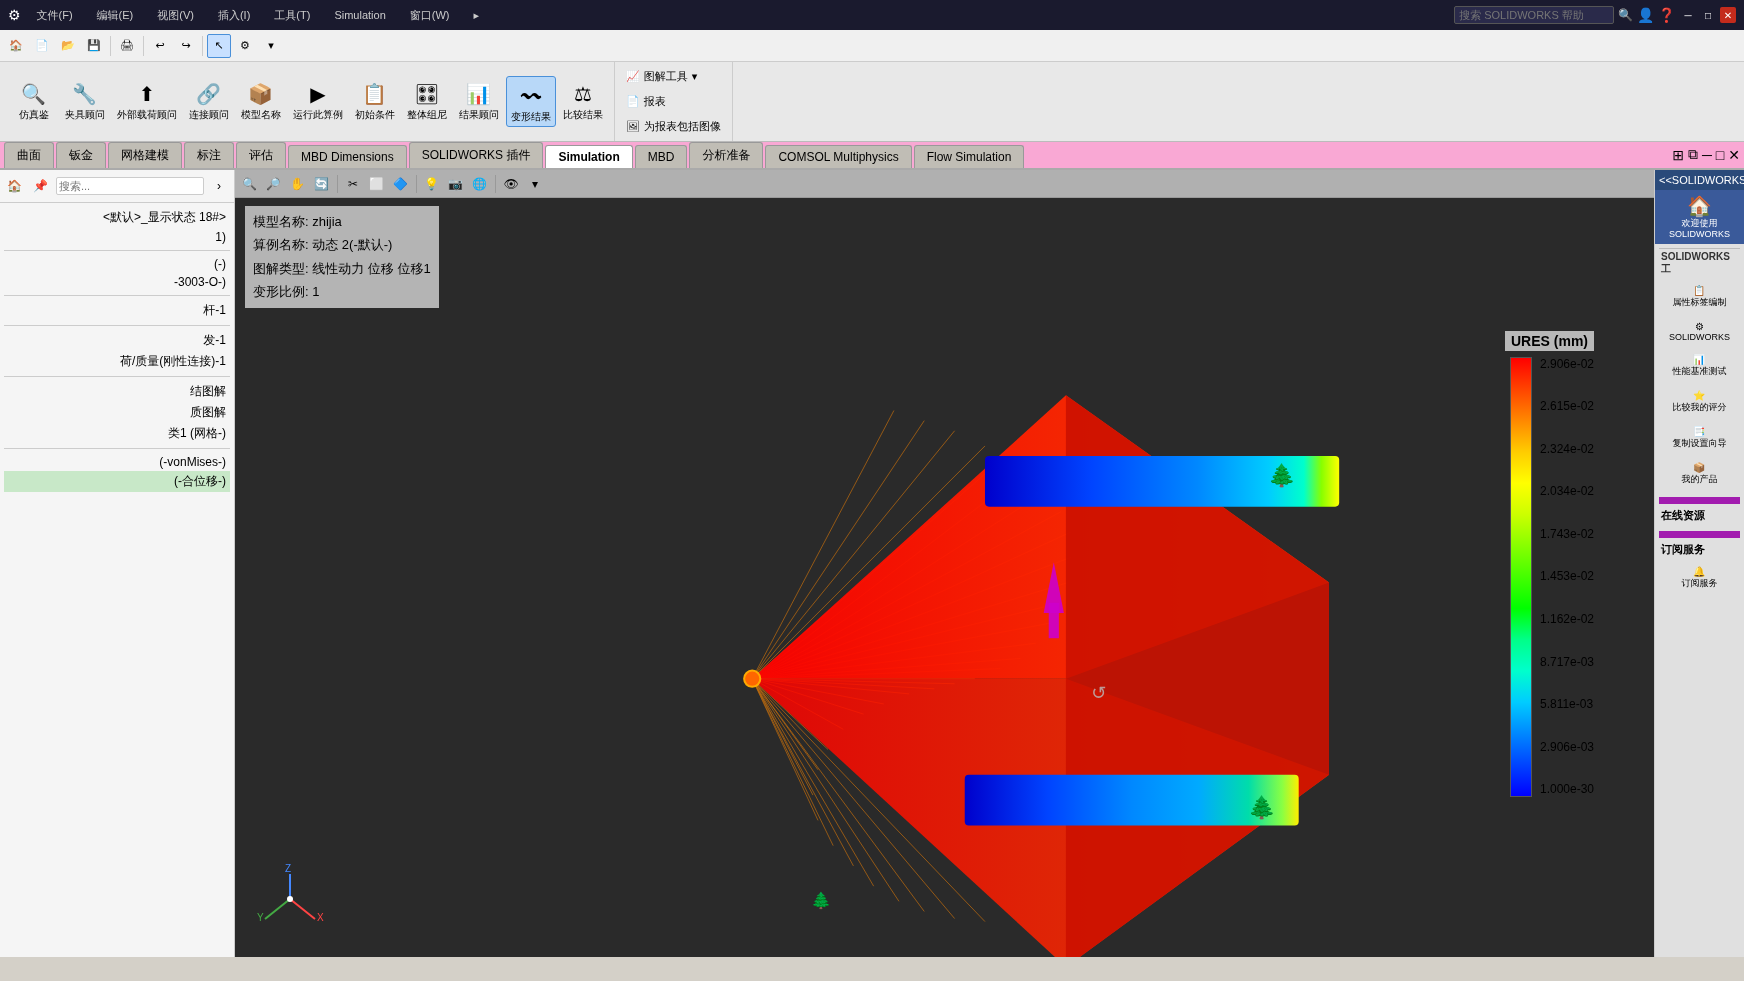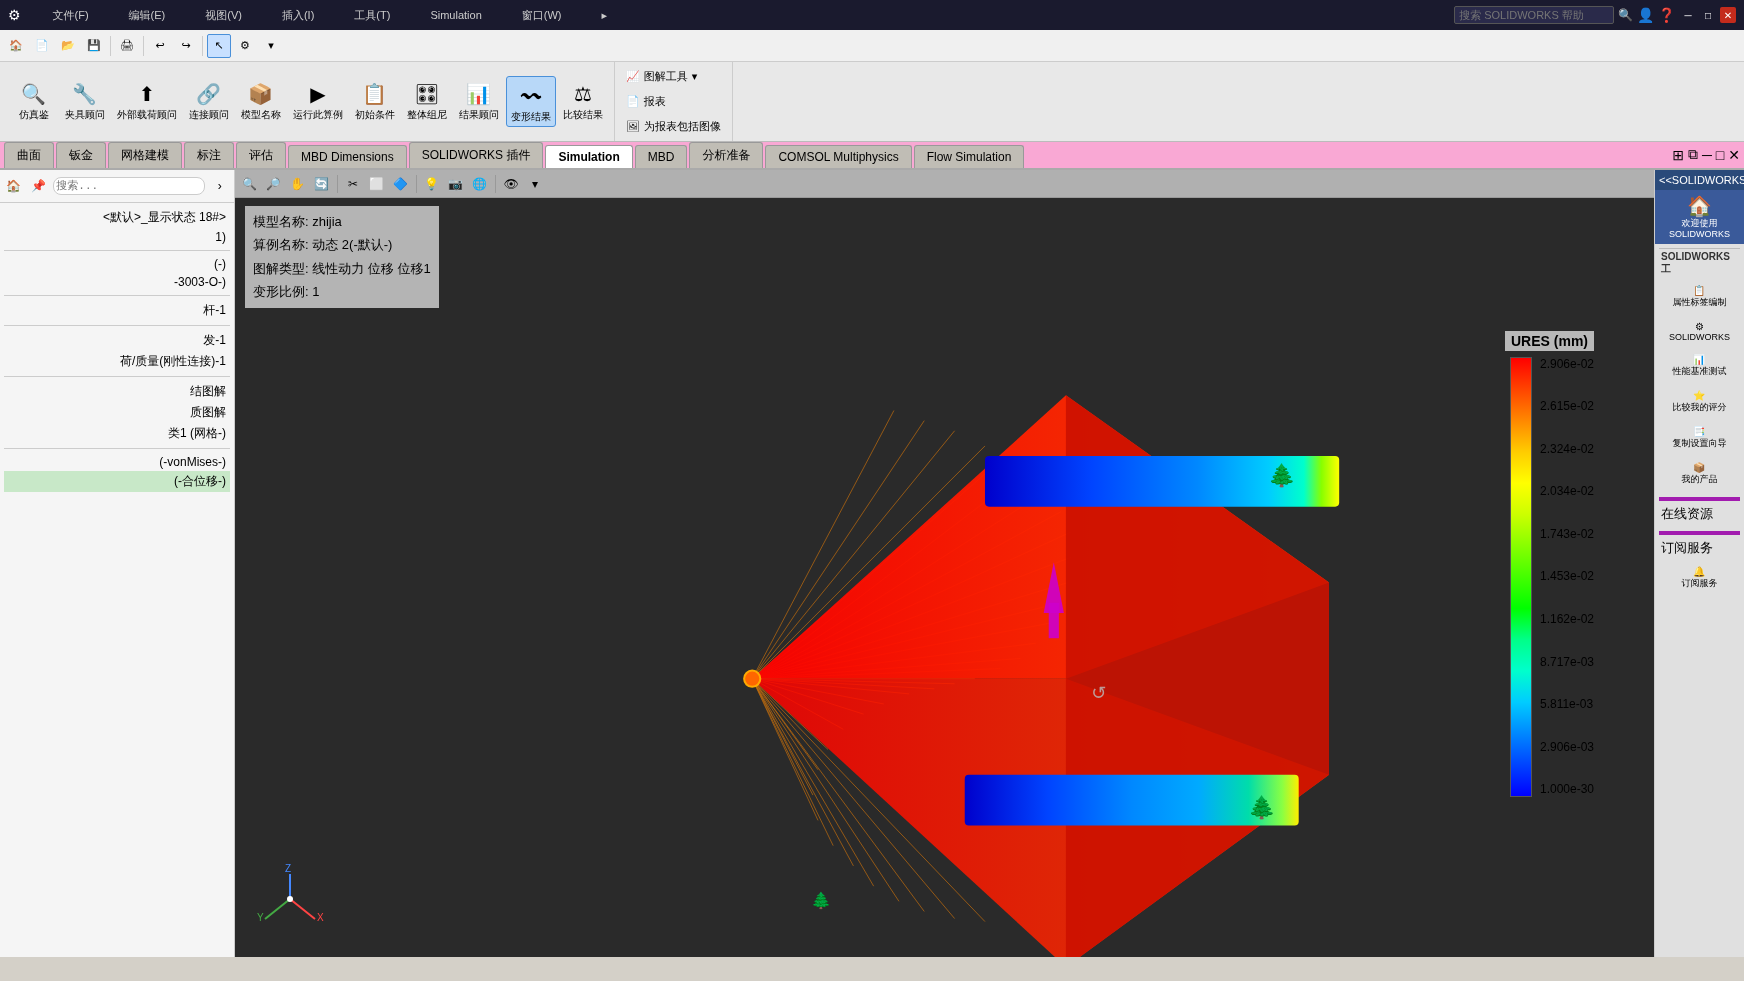--- a/index.html
+++ b/index.html
@@ -4,21 +4,21 @@
   <style>
     * { margin: 0; padding: 0; box-sizing: border-box; }
     body { width: 1744px; height: 981px; overflow: hidden; font-family: 'Microsoft YaHei', Arial, sans-serif; font-size: 12px; background: #d4d0c8; color: #000; }
 
     
     #titlebar { height: 30px; background: #1a1a2e; display: flex; align-items: center; padding: 0 8px; color: #fff; font-size: 12px; }
     #titlebar .title-left { display: flex; align-items: center; gap: 8px; flex: 1; }
     #titlebar .title-center { flex: 1; text-align: center; font-size: 12px; }
     #titlebar .title-right { display: flex; align-items: center; gap: 4px; justify-content: flex-end; }
     #titlebar .win-btn { width: 16px; height: 16px; display: flex; align-items: center; justify-content: center; cursor: pointer; font-size: 10px; }
-    .menu-item { padding: 2px 8px; font-size: 12px; cursor: pointer; white-space: nowrap; margin-left: 16px; }
+    .menu-item { padding: 2px 8px; font-size: 12px; cursor: pointer; white-space: nowrap; }
 
     
     #toolbar1 { height: 32px; background: #f0f0f0; display: flex; align-items: center; padding: 0 4px; border-bottom: 1px solid #ccc; gap: 2px; }
     .tb-btn { width: 24px; height: 24px; display: flex; align-items: center; justify-content: center; cursor: pointer; border: 1px solid transparent; border-radius: 2px; font-size: 11px; }
     .tb-sep { width: 1px; height: 20px; background: #ccc; margin: 0 2px; }
 
     
     #toolbar2 { height: 80px; background: #e8e8e8; display: flex; align-items: stretch; padding: 0 4px; border-bottom: 1px solid #bbb; }
     .tb2-group { display: flex; align-items: center; gap: 2px; padding: 4px 6px; border-right: 1px solid #ccc; }
     .tb2-btn { display: flex; flex-direction: column; align-items: center; justify-content: center; cursor: pointer; padding: 2px 4px; min-width: 48px; border: 1px solid transparent; border-radius: 3px; font-size: 10px; text-align: center; }
@@ -61,21 +61,21 @@
     #legend-labels { display: flex; flex-direction: column; justify-content: space-between; height: 440px; font-size: 12px; color: #000; }
 
     
     #compass { position: absolute; bottom: 20px; left: 20px; z-index: 5; }
 
     
     #sw-panel { width: 90px; background: #e0e0e0; border-left: 1px solid #ccc; display: flex; flex-direction: column; }
     #sw-panel-header { background: #2a4a7a; color: #fff; font-size: 11px; padding: 4px; text-align: center; writing-mode: horizontal-tb; }
     #sw-panel-content { padding: 4px; display: flex; flex-direction: column; gap: 2px; }
     .sw-item { display: flex; flex-direction: column; align-items: center; padding: 4px; cursor: pointer; font-size: 10px; text-align: center; border: 1px solid transparent; border-radius: 3px; }
-    .sw-section { font-size: 13px; font-weight: normal; padding: 4px 2px 2px; border-top: 4px solid #a21caf; margin-top: 4px; }
+    .sw-section { font-size: 11px; font-weight: bold; padding: 4px 2px 2px; border-top: 7px solid #a21caf; margin-top: 4px; }
 
     
     ::-webkit-scrollbar { width: 10px; height: 10px; }
     ::-webkit-scrollbar-track { background: #ddd; }
     ::-webkit-scrollbar-thumb { background: #aaa; border-radius: 2px; }
 
     
     #model-canvas { position: absolute; top: 28px; left: 0; right: 0; bottom: 0; }
 
     
@@ -208,21 +208,21 @@
     <span style="cursor:pointer;font-size:14px;">✕</span>
   </div>
 </div>
 
 <div id="main">
 
   <div id="sidebar">
     <div id="sidebar-top">
       <span class="sidebar-icon-btn">🏠</span>
       <span class="sidebar-icon-btn">📌</span>
-      <input type="text" style="flex: 1 1 0%; font-size: 11px; padding: 2px; border: 1px solid rgb(204, 204, 204); border-radius: 8px; font-family: Liberation Mono, monospace;" placeholder="搜索...">
+      <input type="text" style="flex: 1 1 0%; font-size: 11px; padding: 2px; border: 1px solid rgb(204, 204, 204); border-radius: 2px;" placeholder="搜索...">
       <span class="sidebar-icon-btn">›</span>
     </div>
     <div id="sidebar-tree">
       <div class="tree-item">&lt;默认&gt;_显示状态 18#&gt;</div>
       <div class="tree-item">1)</div>
       <hr style="border:none;border-top:1px solid #ccc;margin:4px 0;">
       <div class="tree-item">(-)</div>
       <div class="tree-item" style="padding-left:16px;">-3003-O-)</div>
       <hr style="border:none;border-top:1px solid #ccc;margin:4px 0;">
       <div class="tree-item" style="padding-left:16px;">杆-1</div>

